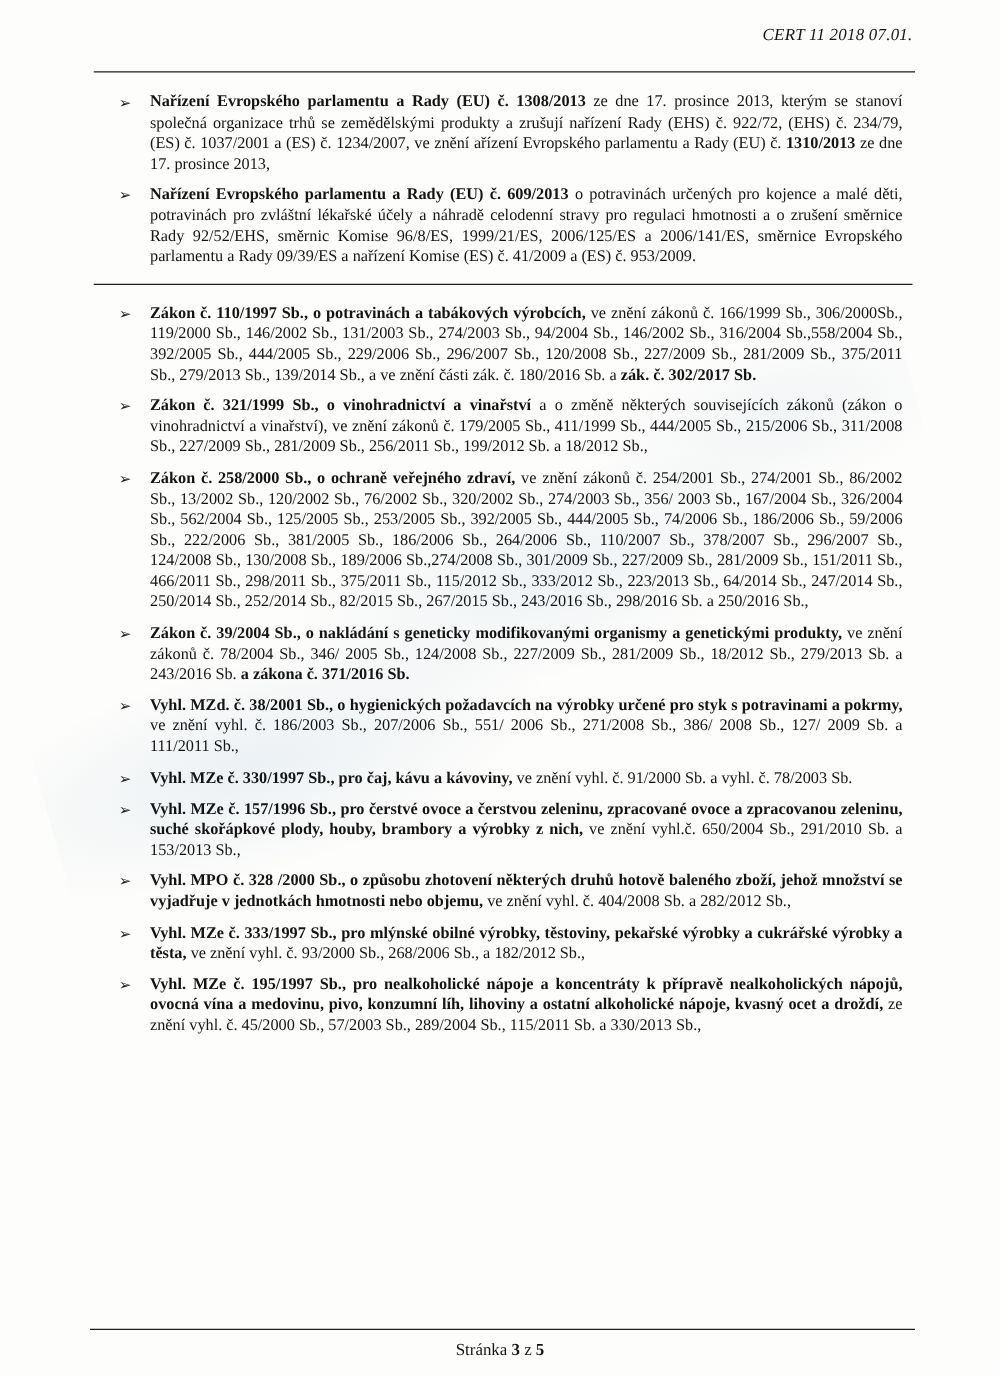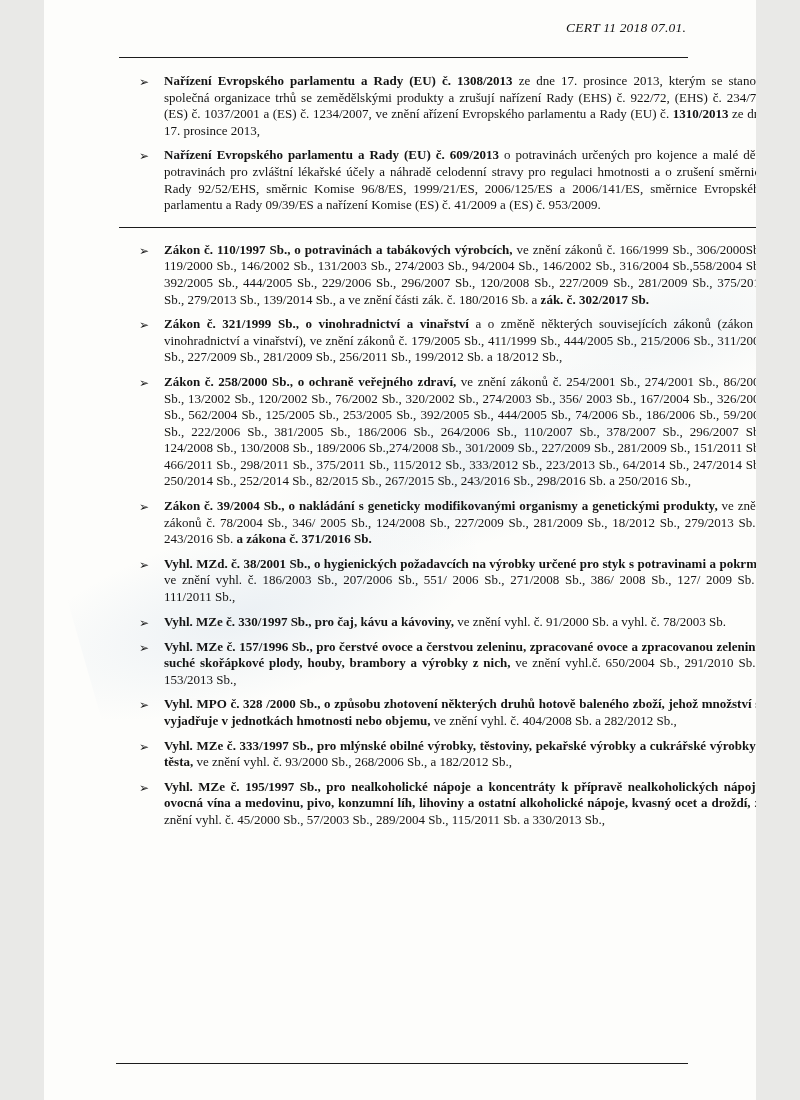--- a/index.html
+++ b/index.html
@@ -1,19 +1,19 @@
 <!DOCTYPE html>
 <html><head>
 <meta charset="utf-8">
 <style>
   * { margin:0; padding:0; box-sizing:border-box; }
   html,body { background:#e9e9e7; }
   .page {
     position:relative;
-    width:712px; height:1100px;
+    width:800px; height:1100px;
     margin:0 auto;
     background:#fdfdfb;
     font-family:"Liberation Serif", serif;
     color:#141414;
     overflow:hidden;
   }
   .watermark {
     position:absolute; top:260px; left:10px;
     width:760px; height:480px;
     transform:rotate(-16deg);
@@ -102,13 +102,14 @@
     <div class="item-text"><span class="b">Vyhl. MZe č. 333/1997 Sb., pro mlýnské obilné výrobky, těstoviny, pekařské výrobky a cukrářské výrobky a těsta,</span><span> ve znění vyhl. č. 93/2000 Sb., 268/2006 Sb., a 182/2012 Sb.,</span></div>
   </div>
         <div class="item">
     <span class="bullet">➢</span>
     <div class="item-text"><span class="b">Vyhl. MZe č. 195/1997 Sb., pro nealkoholické nápoje a koncentráty k přípravě nealkoholických nápojů, ovocná vína a medovinu, pivo, konzumní líh, lihoviny a ostatní alkoholické nápoje, kvasný ocet a droždí,</span><span> ze znění vyhl. č. 45/2000 Sb., 57/2003 Sb., 289/2004 Sb., 115/2011 Sb. a 330/2013 Sb.,</span></div>
   </div>
       </div>
   </div>
 
   <div class="rule footer-rule"></div>
+  <div class="footer"><span>Stránka</span> <span class="b">3</span> <span>z</span> <span class="b">5</span></div>
 </div>
 
 </body></html>

